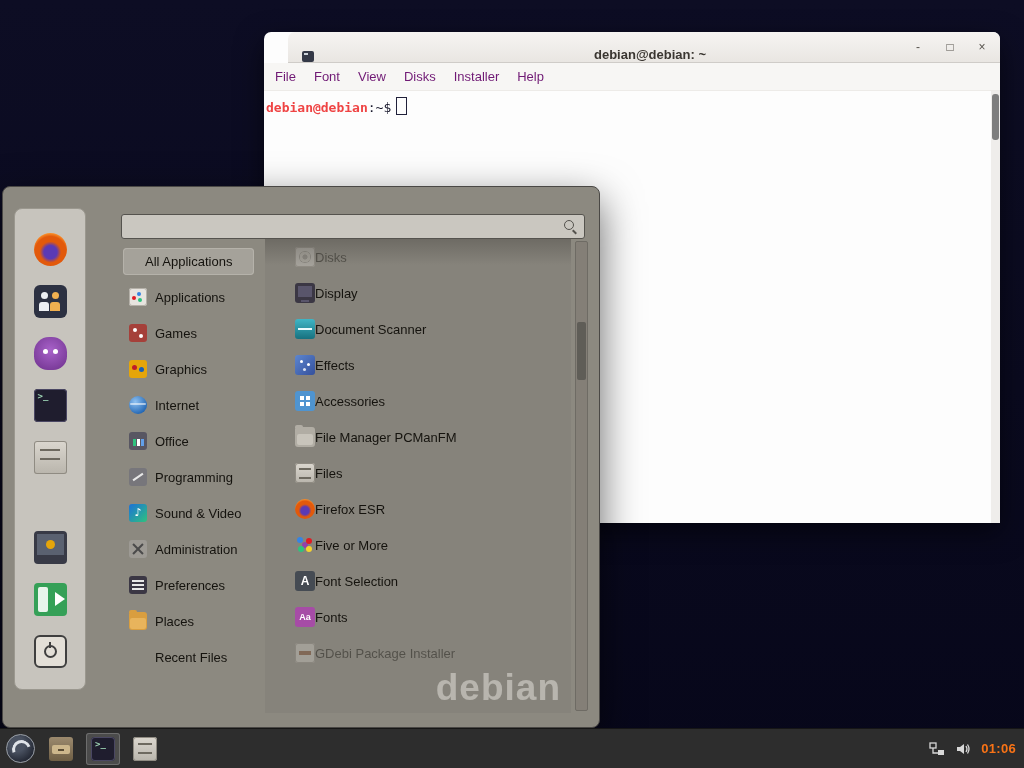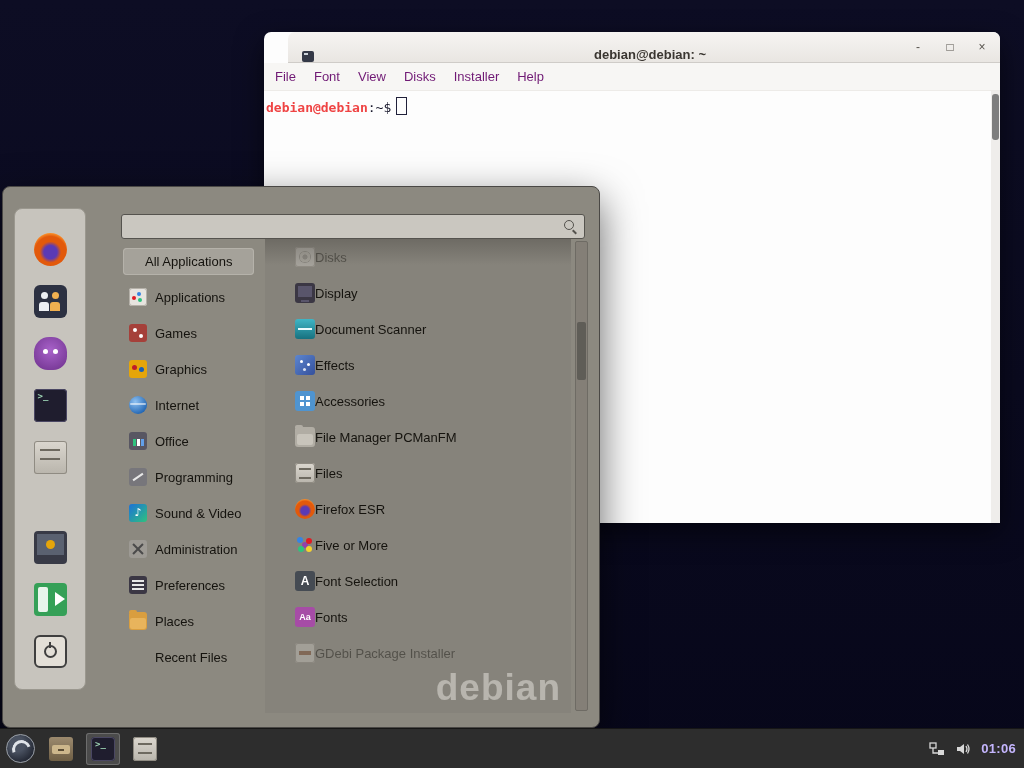--- a/index.html
+++ b/index.html
@@ -73,21 +73,21 @@
   .menu-logo{width:27px;height:27px;border-radius:50%;position:relative;border:1px solid #9aa0a8;
     background:radial-gradient(circle at 38% 35%,#4a5261 0 30%,#272c38 70%);}
   .menu-logo::after{content:"";position:absolute;left:5px;top:5px;width:13px;height:13px;border:3px solid transparent;
     border-top-color:#dfe3e8;border-left-color:#dfe3e8;border-radius:50%;transform:rotate(25deg);}
   .launchers{display:flex;align-items:center;gap:8px;margin-left:4px;}
   .launcher{width:34px;height:32px;display:flex;align-items:center;justify-content:center;border-radius:3px;background:none;border:none;padding:0;}
   .launcher.active{background:#4b4b4b;box-shadow:inset 0 0 0 1px #6d6d6d;}
   .launch-icon{width:24px;height:24px;flex:none;}
   .tray{margin-left:auto;display:flex;align-items:center;gap:10px;padding-right:8px;}
   .tray svg{display:block;}
-  .clock{color:#c4b5fd;font-weight:bold;font-size:13px;letter-spacing:.3px;}
+  .clock{color:#f97316;font-weight:bold;font-size:13px;letter-spacing:.3px;}
 
   
   .icn{position:relative;display:inline-block;}
   .icn::before,.icn::after{content:"";position:absolute;}
   .i-none{visibility:hidden;}
 
   
   .i-firefox-icon{border-radius:50%;
     background:radial-gradient(circle at 50% 58%,#5a3ab5 0 26%,#e2590b 42% 62%,#ff9d33 78%,#ffd080 100%);}
   .i-users-app-icon{background:#2c3142;border-radius:6px;}

